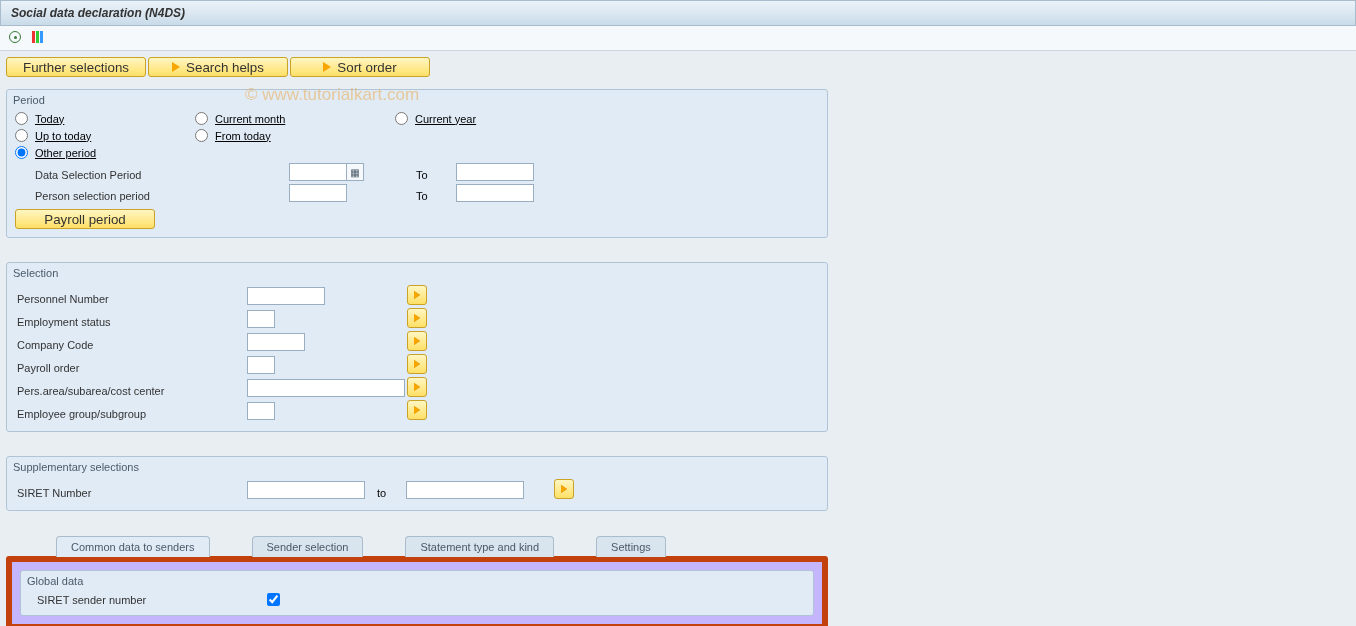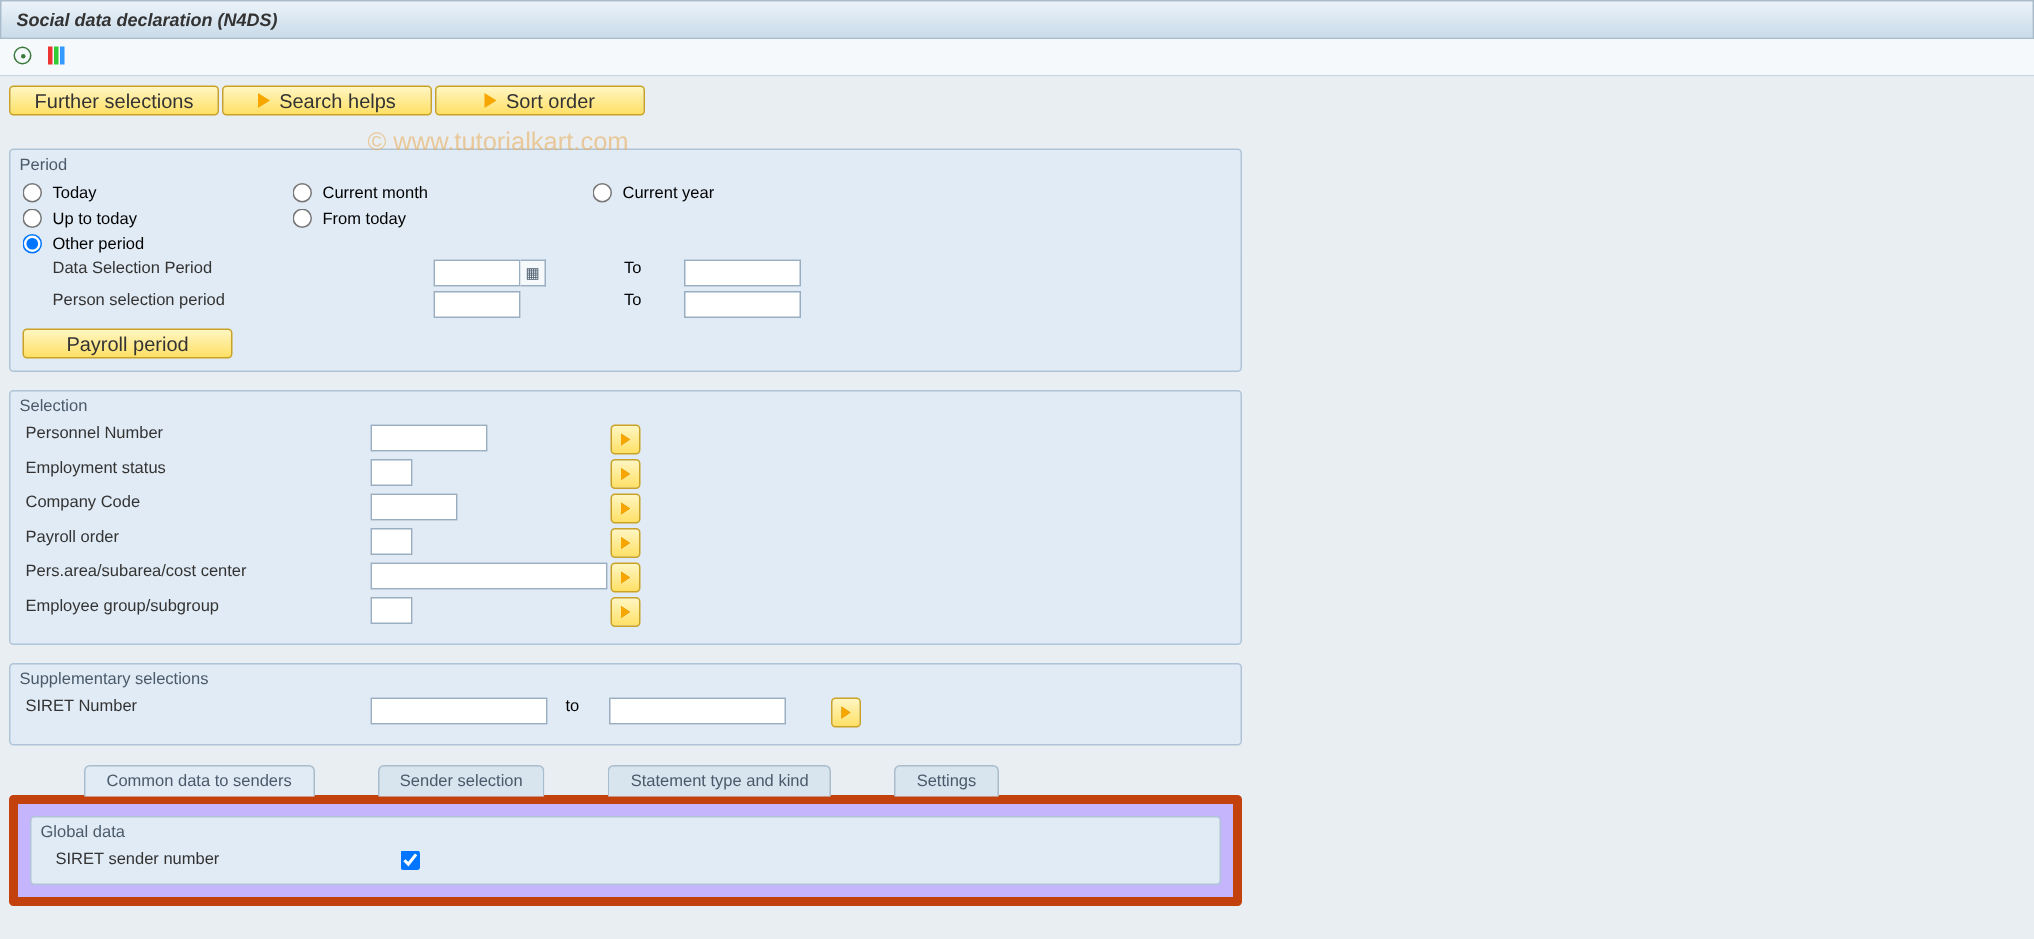--- a/index.html
+++ b/index.html
@@ -76,21 +76,21 @@
     left: 245px;
     color: #e8b060;
     font-size: 17px;
     opacity: 0.6;
     user-select: none;
     pointer-events: none;
   }
   .btn-row {
     display: flex;
     gap: 2px;
-    margin-bottom: 22px;
+    margin-bottom: 12px;
   }
   .yellow-btn {
     display: inline-flex;
     align-items: center;
     background: linear-gradient(to bottom,#fff6c2,#ffe066);
     border: 1px solid #c9a227;
     border-radius: 3px;
     padding: 2px 8px;
     height: 20px;
     box-sizing: border-box;
@@ -117,50 +117,51 @@
     border-bottom: 4px solid transparent;
     border-left: 6px solid #f7a600;
     margin-right: 0;
     filter: drop-shadow(0 0 0.5px #b97a00);
   }
 
   .groupbox {
     background: #e1ebf5;
     border: 1px solid #b0c4d8;
     border-radius: 3px;
-    margin-bottom: 12px;
+    margin-bottom: 24px;
     padding: 6px 8px 8px 8px;
     width: 822px;
     box-sizing: border-box;
   }
   .group-title {
     color: #4a5a6a;
     margin: -2px 0 6px -2px;
   }
   .radio-row {
     display: flex;
     gap: 0;
     margin-bottom: 4px;
+    text-decoration: underline;
   }
   .radio-item {
     display: flex;
     align-items: center;
     gap: 4px;
     margin-right: 10px;
   }
   .col1 { width: 170px; }
   .col2 { width: 190px; }
   .col3 { width: 180px; }
   input[type=radio], input[type=checkbox] {
     margin: 0 3px 0 0;
     vertical-align: middle;
   }
   .field-row {
     display: flex;
-    align-items: flex-start;
+    align-items: flex-end;
     margin-bottom: 3px;
   }
   .field-label {
     width: 230px;
     color: #333;
     padding-left: 2px;
   }
   .field-label.indent { padding-left: 20px; width: 254px; }
   .input-box {
     border: 1px solid #9aaec2;

